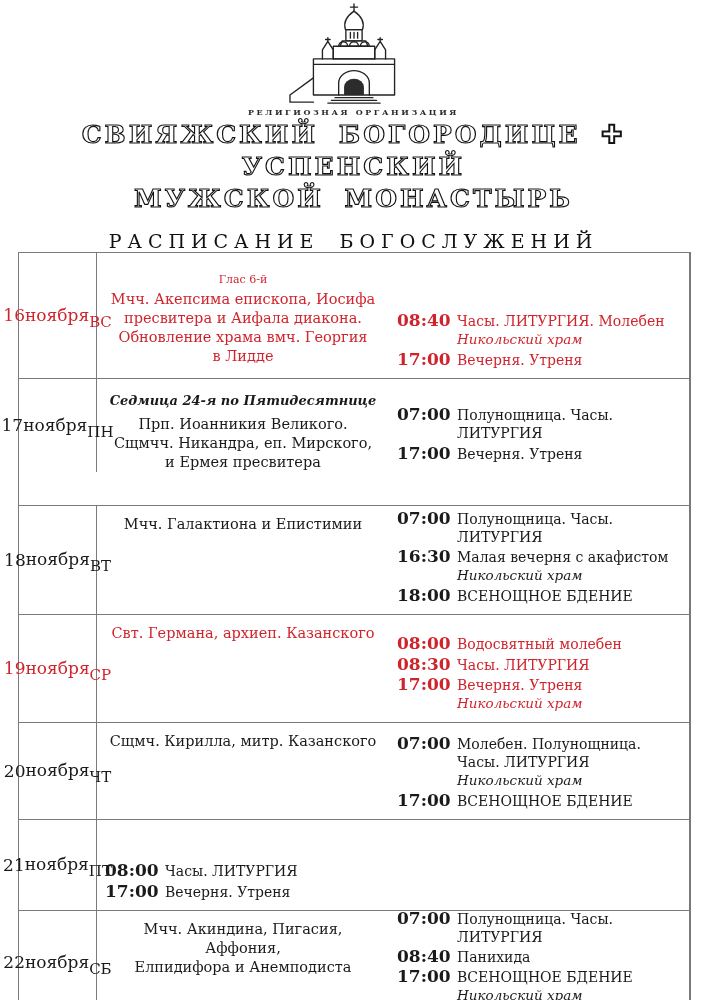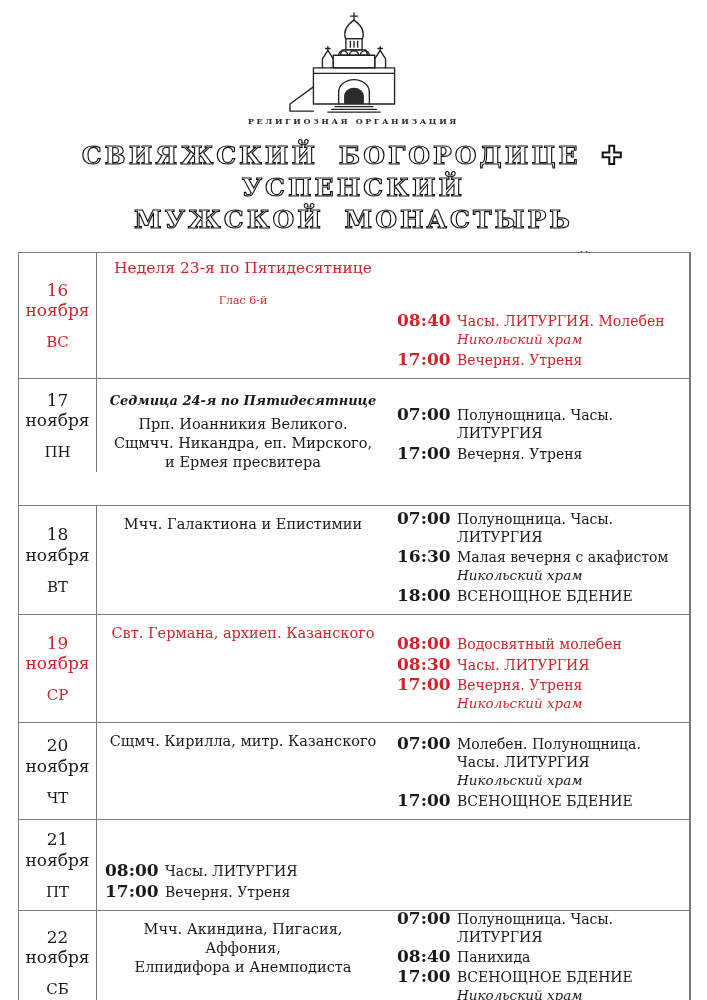--- a/index.html
+++ b/index.html
@@ -2,41 +2,41 @@
 <html style="--red: #D0242C; --ink: #1A1A1A; --line: #7A7A7A;"><head>
 <meta charset="utf-8">
 <style>
   :root { --red:#D0242C; --ink:#1A1A1A; --line:#7A7A7A; }
   * { box-sizing: border-box; }
   html,body { margin:0; padding:0; background:#fff; }
   body { width:707px; height:1000px; font-family:"DejaVu Serif","Liberation Serif",serif; color:var(--ink); }
   .page { position:relative; width:707px; height:1000px; overflow:hidden; background:#fff; }
 
   
-  .header { text-align:center; padding-top:12px; }
+  .header { text-align:center; padding-top:3px; }
   .logo svg { display:block; margin:0 auto; }
   .org-caption { font-size:8px; font-weight:bold; letter-spacing:2.6px; margin-top:3px; color:#2a2a2a; }
-  .title { margin-top:14px; font-weight:bold; font-size:25px; line-height:1.28; letter-spacing:3px; word-spacing:9px;
+  .title { margin-top:2px; font-weight:bold; font-size:25px; line-height:1.28; letter-spacing:3px; word-spacing:9px;
            color:#fff; -webkit-text-stroke:1.15px #141414; }
   .heading { margin-top:15px; font-size:19px; letter-spacing:6px; word-spacing:8px; color:#111; }
 
   
   .table { position:absolute; left:18px; top:252px; width:673px; border:1px solid var(--line);
            border-right-width:2px; border-bottom-width:2px; background:#fff; }
   .row { display:flex; border-top:1px solid var(--line); }
   .row:nth-child(1){ height:125px; border-top:none; }
   .row:nth-child(2){ height:94px; }
   .row:nth-child(3){ height:109px;margin-top:33px; }
   .row:nth-child(4){ height:108px; }
   .row:nth-child(5){ height:97px; }
   .row:nth-child(6){ height:91px; }
   .row:nth-child(7){ height:104px; }
   .row.red { color:var(--red); }
 
-  .date-cell { width:78px; flex:none; border-right:1px solid var(--line); display:flex; flex-direction:column;
+  .date-cell { width:78px; flex:none; border-right:1px solid var(--line); display:flex; flex-direction:row;
                align-items:center; justify-content:center; text-align:center; }
   .date-cell .day { font-size:17px; line-height:1.2; }
   .date-cell .month { font-size:17px; line-height:1.25; }
   .date-cell .weekday { font-size:15px; margin-top:12px; }
 
   .desc-cell { flex:1; min-width:0; text-align:center; padding:5px 8px 4px; }
   .week-title { font-size:15.5px; line-height:1.35; }
   .subtitle { font-size:11px; margin-top:15px; }
   .sedmitsa { font-size:13px; font-weight:bold; font-style:italic; margin-top:9px; }
   .saints { font-size:14.5px; line-height:1.32; margin-top:4px; white-space:pre-line; }
@@ -92,22 +92,25 @@
   </div>
 
   <div class="table">
     <div class="row red">
       <div class="date-cell">
         <div class="day">16</div>
         <div class="month">ноября</div>
         <div class="weekday">ВС</div>
       </div>
       <div class="desc-cell">
-          <div class="week-title">Неделя 23-я по Пятидесятнице</div>
           <div class="subtitle">Глас 6-й</div>
+          <div class="saints">Мчч. Акепсима епископа, Иосифа
+пресвитера и Аифала диакона.
+Обновление храма вмч. Георгия
+в Лидде</div>
         </div>
       <div class="services-cell">
           <div class="service">
             <span class="time">08:40</span>
             <span class="body">Часы. ЛИТУРГИЯ. Молебен<div class="place">Никольский храм</div></span>
           </div>
           <div class="service">
             <span class="time">17:00</span>
             <span class="body">Вечерня. Утреня</span>
           </div>

